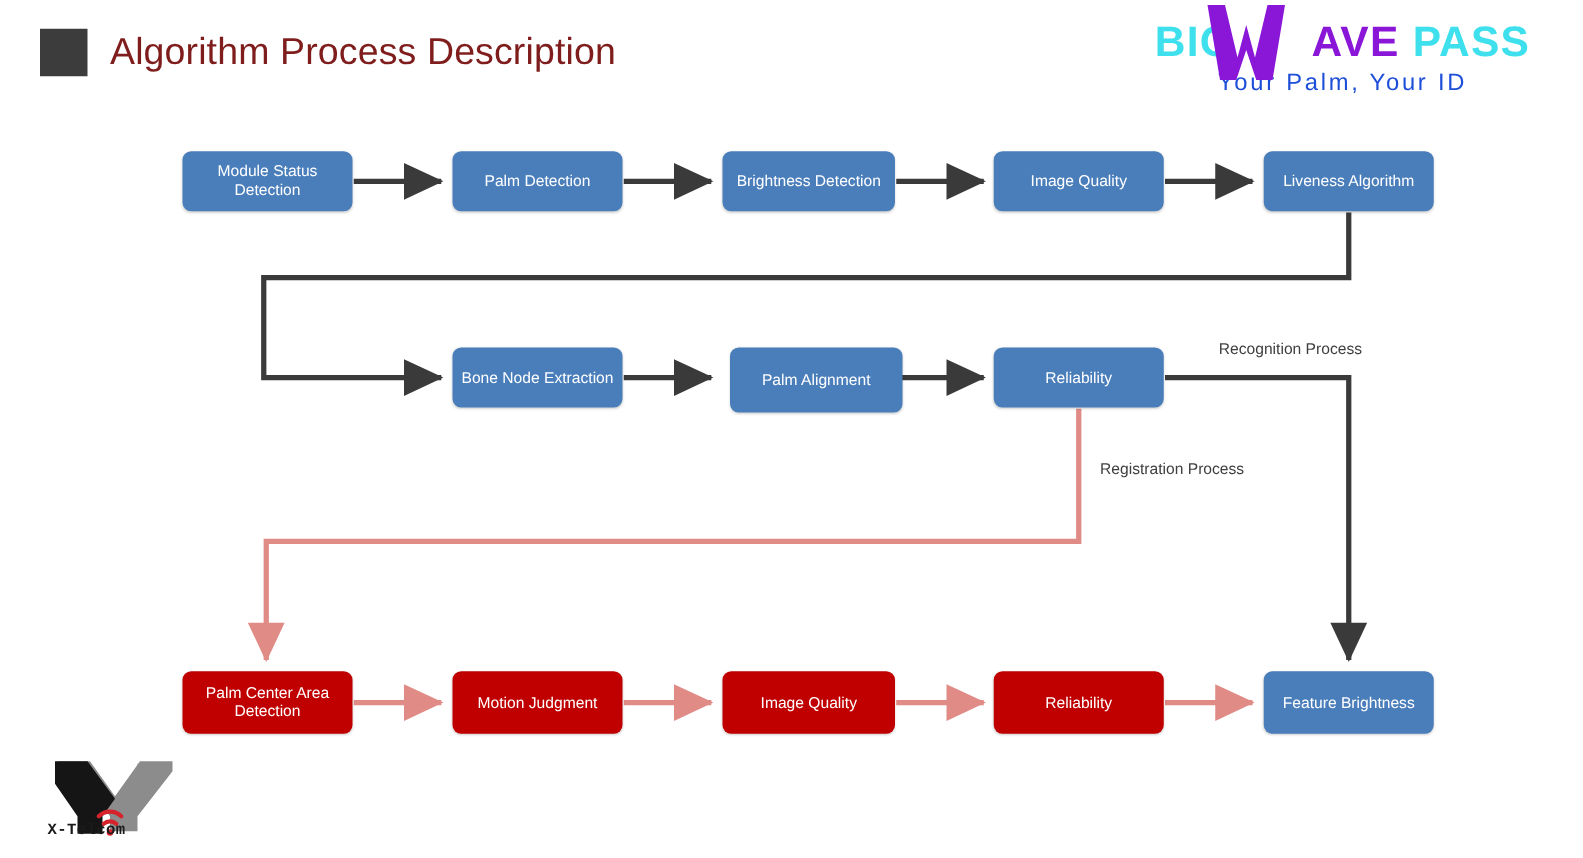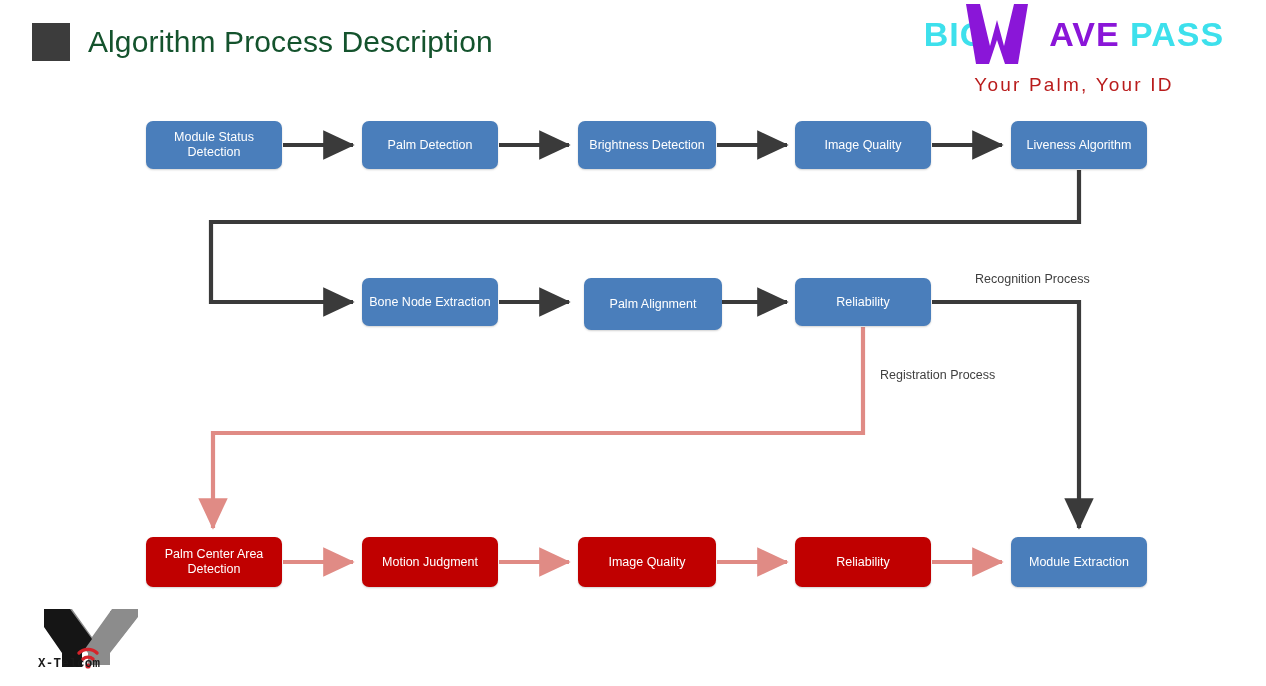--- a/index.html
+++ b/index.html
@@ -18,21 +18,21 @@
 
   
   #title-square {
     position: absolute; left: 32px; top: 23px;
     width: 38px; height: 38px;
     background: #3c3c3c;
   }
   #page-title {
     position: absolute; left: 88px; top: 18px;
     font-size: 30px; line-height: 48px;
-    color: #14532d; font-weight: 400;
+    color: #7f1d1d; font-weight: 400;
     letter-spacing: 0.1px;
     white-space: nowrap;
   }
 
   
   #brand {
     position: absolute; right: 22px; top: 14px;
     width: 340px; text-align: center;
   }
   #brand-main {
@@ -43,24 +43,24 @@
   }
   .brand-cyan { color: #3de0ec; }
   .brand-purple { color: #8a16d8; }
   #brand-wmark {
     position: absolute; left: 50%; top: -12px;
     transform: translateX(-112px);
     width: 70px; height: 64px;
     pointer-events: none;
   }
   #brand-tag {
-    margin-top: 20px;
+    margin-top: 2px;
     font-size: 19px; font-weight: 400;
     letter-spacing: 2.2px;
-    color: #b91c1c;
+    color: #1d4ed8;
     white-space: nowrap;
   }
 
   
   .node {
     position: absolute;
     border-radius: 7px;
     display: flex; align-items: center; justify-content: center;
     text-align: center;
     color: #ffffff;
@@ -163,21 +163,21 @@
   <div class="node blue" style="left:1011px;top:121px;width:136px;height:48px">Liveness Algorithm</div>
 
   <div class="node blue" style="left:362px;top:278px;width:136px;height:48px">Bone Node Extraction</div>
   <div class="node blue" style="left:584px;top:278px;width:138px;height:52px">Palm Alignment</div>
   <div class="node blue" style="left:795px;top:278px;width:136px;height:48px">Reliability</div>
 
   <div class="node red" style="left:146px;top:537px;width:136px;height:50px">Palm Center Area Detection</div>
   <div class="node red" style="left:362px;top:537px;width:136px;height:50px">Motion Judgment</div>
   <div class="node red" style="left:578px;top:537px;width:138px;height:50px">Image Quality</div>
   <div class="node red" style="left:795px;top:537px;width:136px;height:50px">Reliability</div>
-  <div class="node blue" style="left:1011px;top:537px;width:136px;height:50px">Module Extraction</div>
+  <div class="node blue" style="left:1011px;top:537px;width:136px;height:50px">Feature Brightness</div>
 
   <div class="proc-label" style="left:975px;top:272px">Recognition Process</div>
   <div class="proc-label" style="left:880px;top:368px">Registration Process</div>
 
   <svg id="xt-logo" viewBox="0 0 108 74">
     <path d="M8 6 L34 6 L54 34 L74 6 L100 6 L100 14 L72 50 L72 62 L50 62 L50 50 L22 14 L8 14 Z" fill="#8c8c8c"></path>
     <path d="M6 6 L32 6 L54 36 L44 50 L44 64 L24 64 L24 50 L6 24 Z" fill="#151515"></path>
     <path d="M72 8 L98 8 L98 16 L76 44 L62 44 L84 16 L72 16 Z" fill="#8c8c8c"></path>
     <g fill="none" stroke="#d6222a" stroke-width="3.4" stroke-linecap="round">
       <path d="M41 50 A13 13 0 0 1 59 50"></path>

